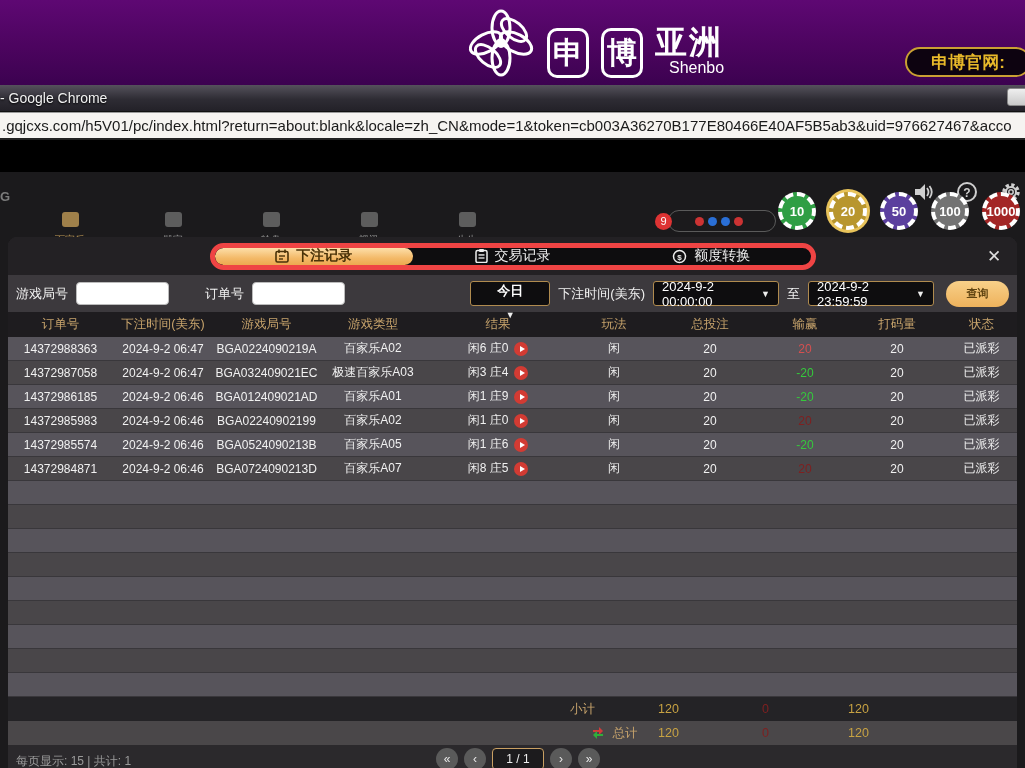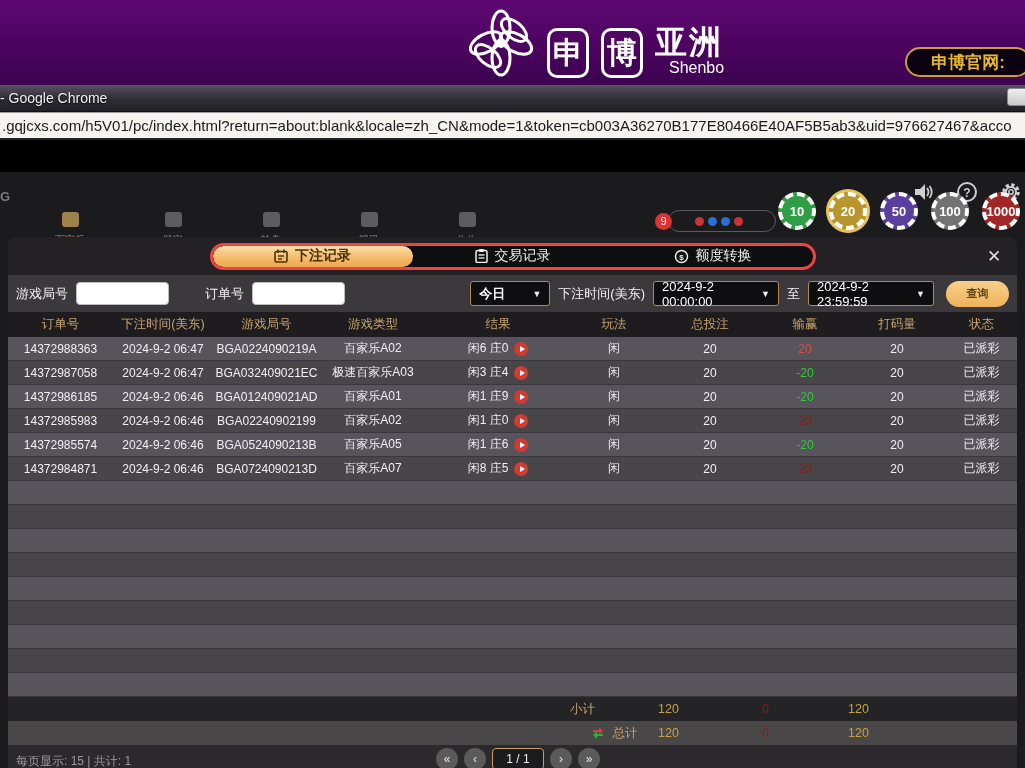--- a/index.html
+++ b/index.html
@@ -59,41 +59,41 @@
   .chip { width:38px; height:38px; border-radius:50%; border:4px dashed #fff;
     color:#fff; font-size:13px; font-weight:bold; display:flex; align-items:center;
     justify-content:center; }
   .chip.sel { box-shadow:0 0 0 3px #e8c35a; }
 
   
   .modal { position:absolute; left:8px; top:237px; width:1009px; height:531px;
     background:#2b292c; border-radius:9px 9px 0 0; overflow:hidden; }
   .tabs-band { height:38px; background:#232124; position:relative;
     display:flex; align-items:center; justify-content:center; }
-  .tabs-pill { width:606px; height:27px; border:3px solid #ef4444; border-radius:15px;
+  .tabs-pill { width:606px; height:27px; border:5px solid #ef4444; border-radius:15px;
     background:#0e0d0f; display:flex; overflow:hidden; }
   .tab { flex:1; display:flex; align-items:center; justify-content:center; gap:7px;
     color:#eee; font-size:14px; cursor:pointer; }
   .tab.active { background:linear-gradient(180deg,#fddfa9 0%,#f3b968 60%,#eda94f 100%);
     color:#4a3208; font-weight:bold; border-radius:15px; }
   .close-x { position:absolute; right:12px; top:8px; color:#ddd; font-size:17px;
     width:22px; height:22px; display:flex; align-items:center; justify-content:center; cursor:pointer; }
 
   .filter-band { height:37px; background:#3c393d; display:flex; align-items:center;
     padding:0 8px; gap:8px; }
   .f-label { color:#f2f2f2; font-size:13px; white-space:nowrap; }
   .f-input { width:93px; height:23px; background:#fff; border:1px solid #bbb;
     border-radius:4px; margin-right:28px; }
   .f-input:last-of-type { margin-right:0; }
   .spacer { flex:1; }
   .f-select { height:25px; background:#0e0d0f; border:1px solid #b08b4f; border-radius:3px;
     color:#fff; font-size:13px; display:flex; align-items:center; justify-content:space-between;
     padding:0 8px; gap:10px; cursor:pointer; }
   .f-select .caret { font-size:9px; color:#eee; }
-  .sel-today { width:80px; font-weight:bold; }
+  .sel-today { width:80px; font-weight:bold;flex-direction:column; }
   .sel-date { width:126px; }
   .btn-query { width:63px; height:26px; border-radius:13px; border:none; cursor:pointer;
     background:linear-gradient(180deg,#f8d089 0%,#eeb25c 100%); color:#5f4310;
     font-size:11px; font-weight:bold; margin-left:4px; }
 
   .grid-row { display:grid;
     grid-template-columns:105px 100px 107px 106px 144px 88px 104px 86px 98px 71px;
     align-items:center; }
   .thead { height:25px; background:#1e1c1f; color:#c8a46c; font-size:12.5px; }
   .thead > div, .trow > div { text-align:center; }

